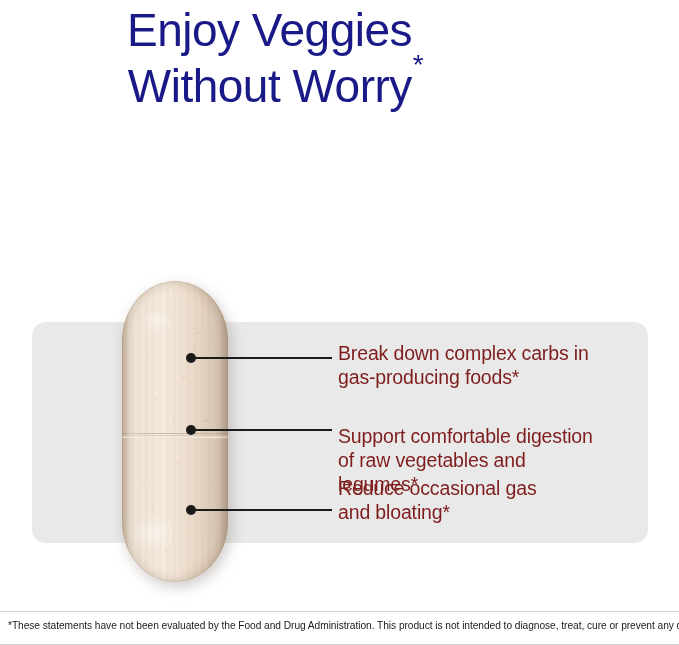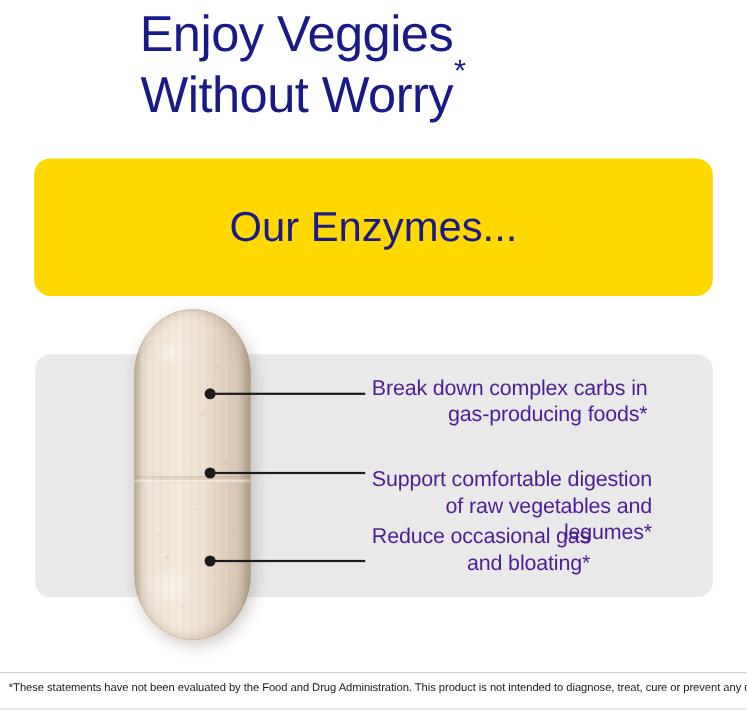--- a/index.html
+++ b/index.html
@@ -157,26 +157,25 @@
     background:#1b1b1b;
   }
   .leader .dot{
     position:absolute;left:-5px;top:-4px;
     width:10px;height:10px;border-radius:50%;
     background:#1b1b1b;
   }
   .bullet-text{
     position:absolute;
     left:338px;
-    color:#4c1d95;
+    color:#7f1d1d;
     font-size:19.5px;
     line-height:24px;
     letter-spacing:-0.15px;
     white-space:pre-line;
-    text-align:right;
   }
 
   
   .footer-rule{
     position:absolute;left:0;top:611px;width:679px;height:1px;
     background:#cfcfcf;
   }
   .footer-rule-b{
     position:absolute;left:0;top:644px;width:679px;height:1px;
     background:#cfcfcf;
@@ -193,23 +192,20 @@
 </head>
 <body>
 
 <div class="stage">
 
   <div class="headline">
     <span class="l1">Enjoy Veggies</span>
     <span class="l2"><span>Without Worry</span><span class="star">*</span></span>
   </div>
 
-  <div class="banner">
-    <span class="banner-text">Our Enzymes...</span>
-  </div>
 
   <div class="panel"></div>
 
   <div class="capsule-wrap">
     <div class="capsule">
       <div class="striate"></div>
       <div class="speckle"></div>
       <div class="joint2"></div>
       <div class="joint"></div>
       <div class="gloss"></div>

